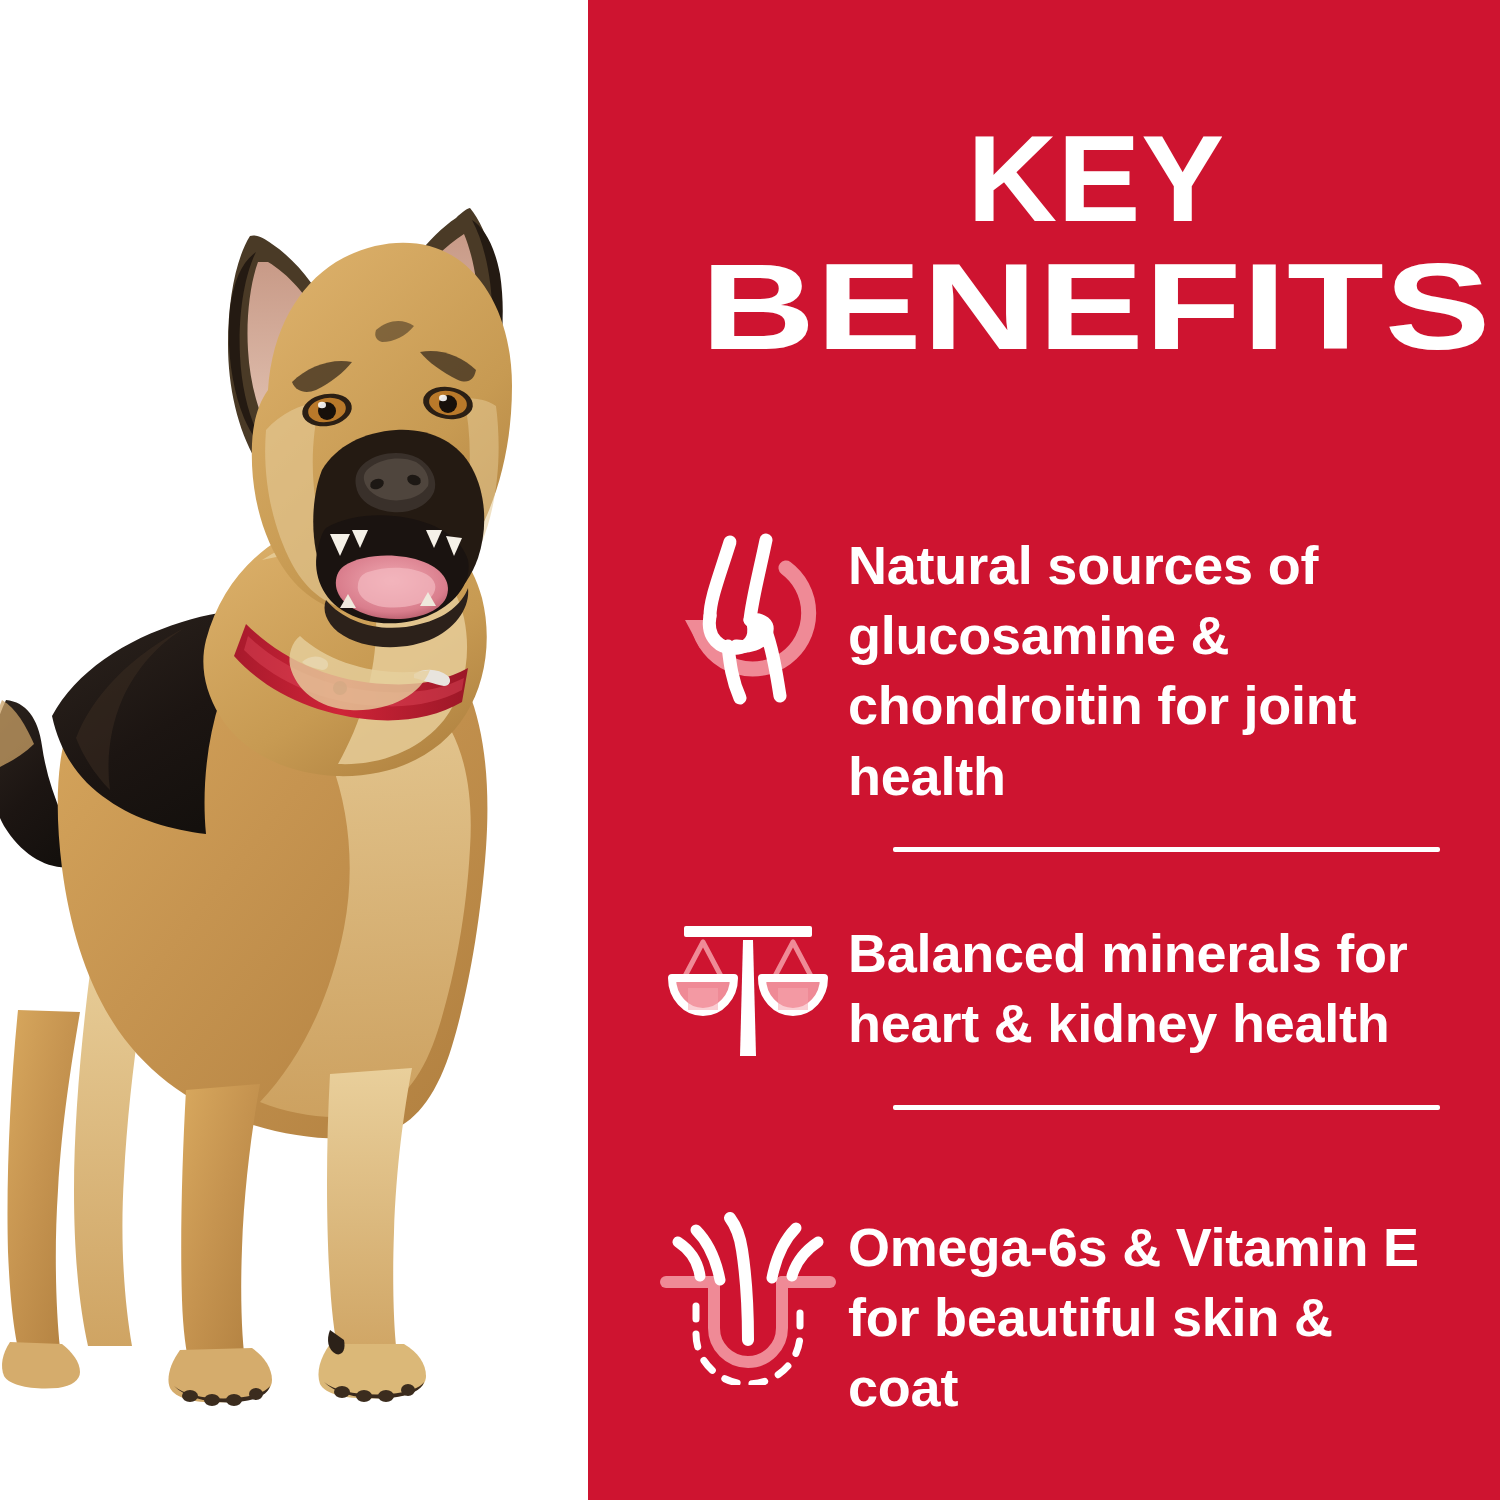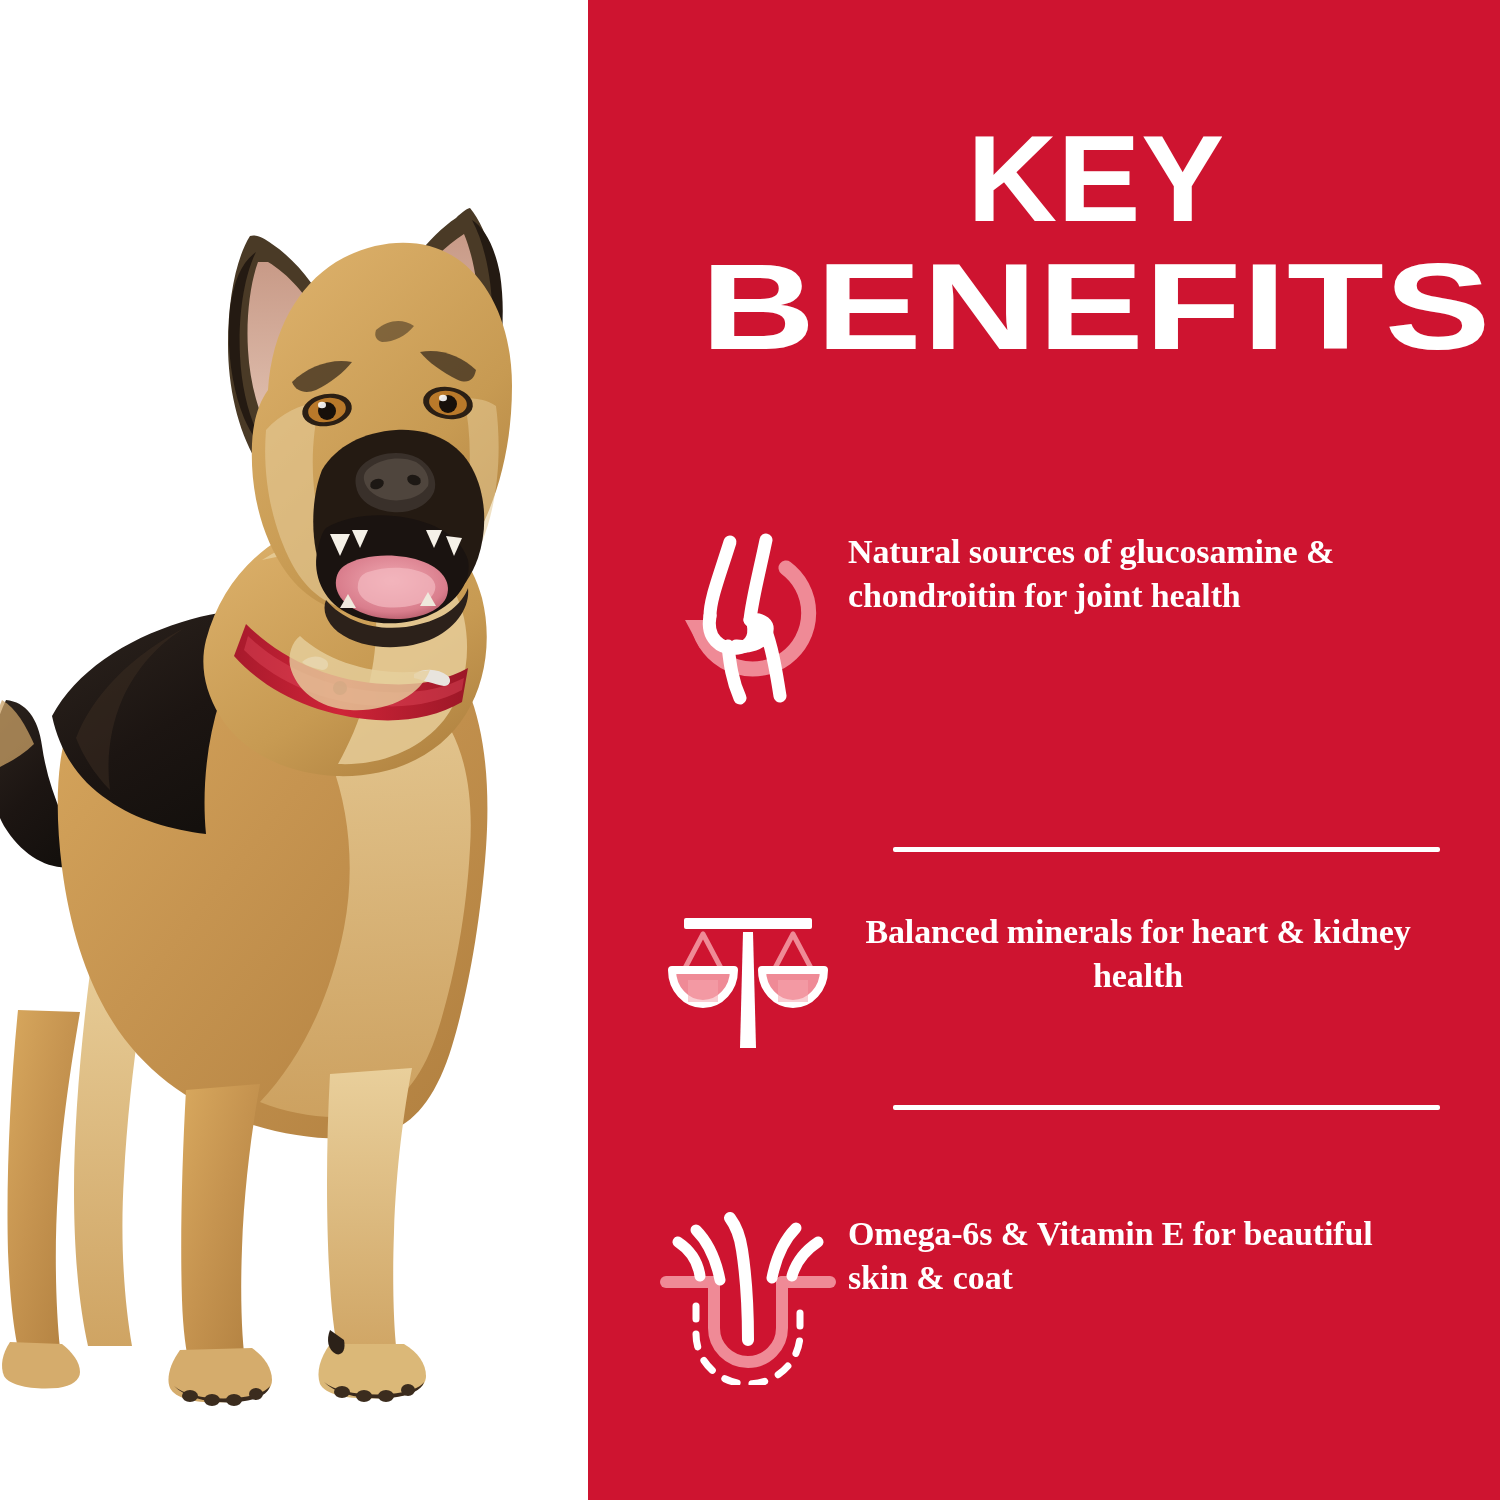--- a/index.html
+++ b/index.html
@@ -84,42 +84,41 @@
   }
 
   .benefit-row {
     position: absolute;
     left: 60px;
     width: 852px;
     display: flex;
     align-items: flex-start;
   }
   .benefit-row.r1 { top: 8px; }
-  .benefit-row.r2 { top: 388px; text-align: center; }
+  .benefit-row.r2 { top: 396px; }
   .benefit-row.r3 { top: 648px; margin-top: 42px; }
 
   .benefit-icon {
     flex: none;
     width: 200px;
     display: flex;
     justify-content: center;
     align-items: flex-start;
   }
   .benefit-icon svg { display: block; }
 
   .benefit-text {
     flex: 1;
     color: #ffffff;
     font-weight: 700;
-    font-size: 34px;
+    font-size: 54px;
     line-height: 1.30;
     letter-spacing: -0.004em;
     padding-top: 2px;
     max-width: 580px;
-    font-family: Liberation Serif, serif;
   }
 
   .divider {
     position: absolute;
     left: 305px;
     width: 547px;
     height: 5px;
     background: #ffffff;
     border-radius: 2px;
   }

